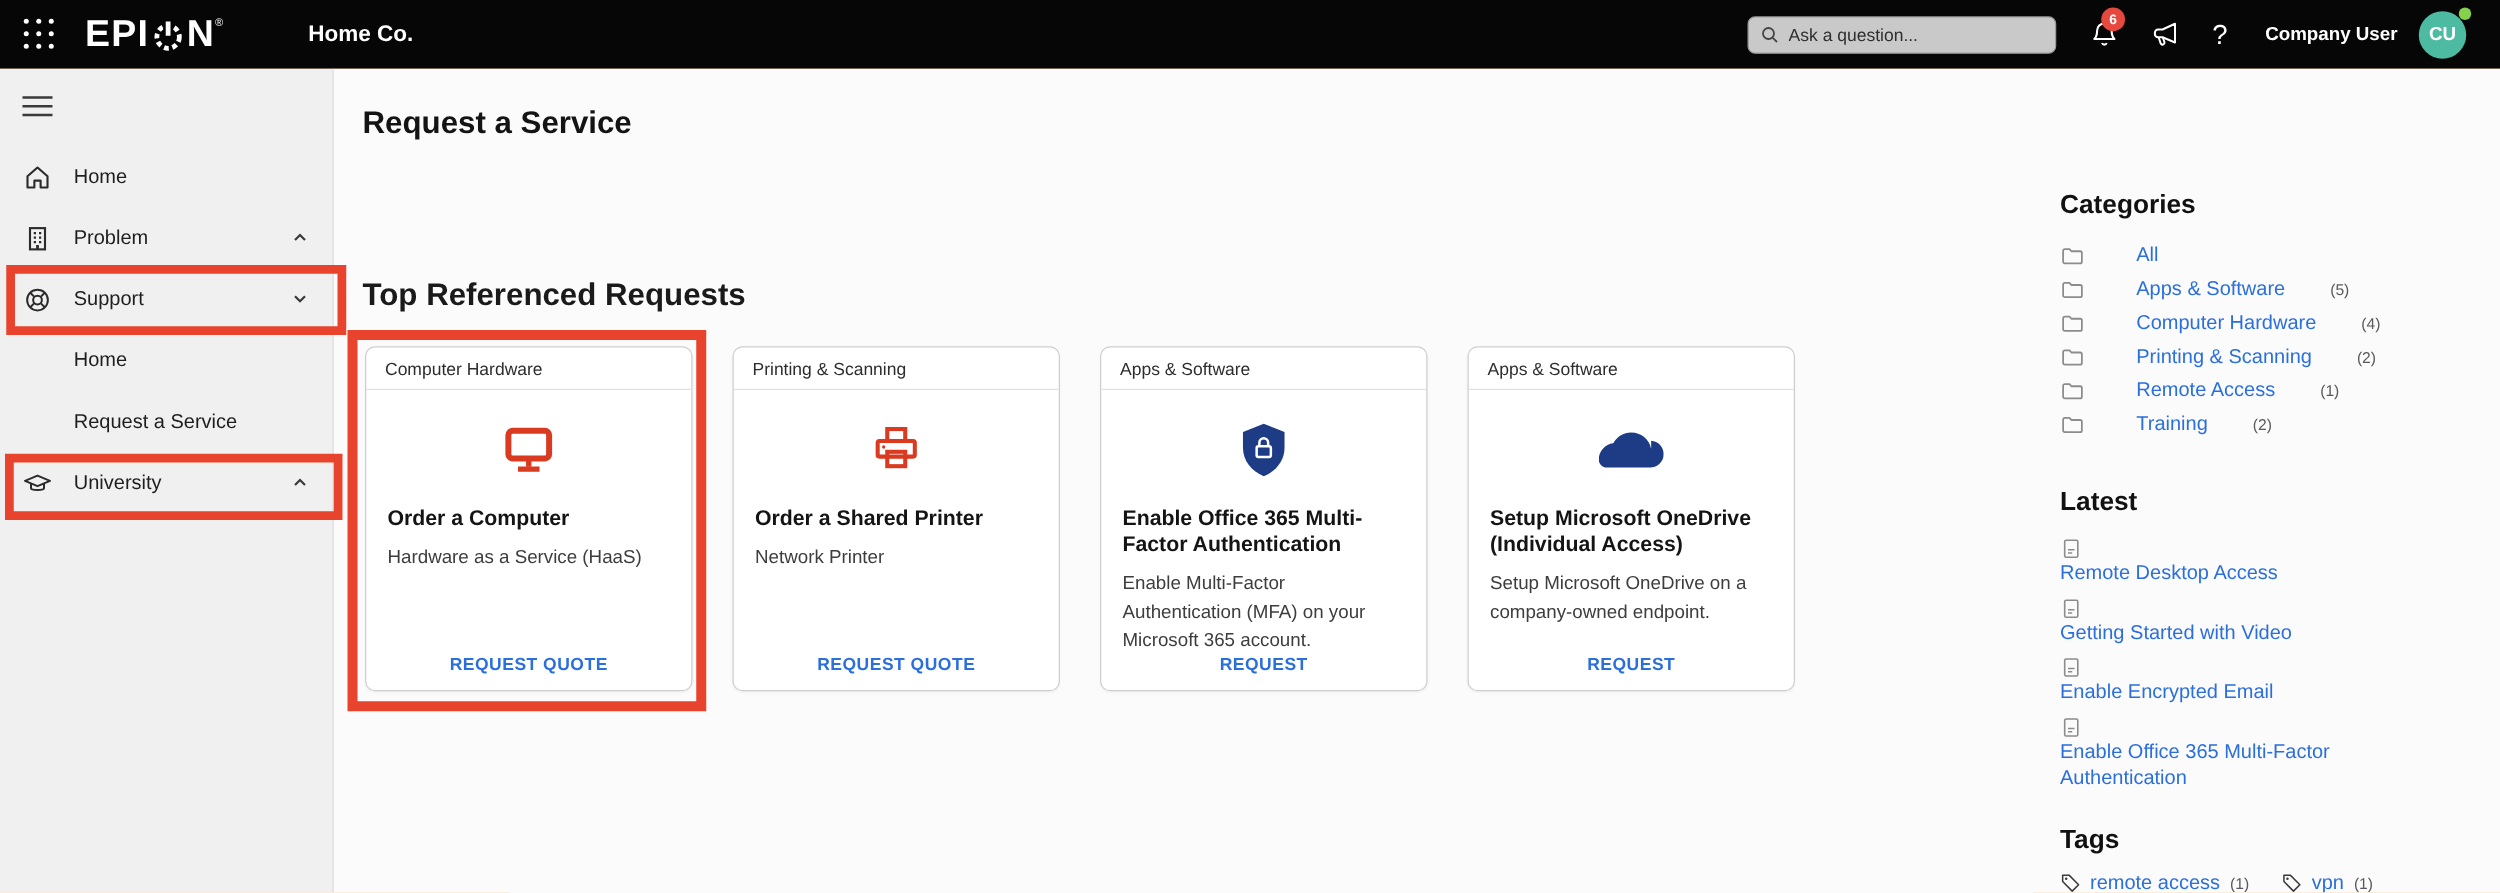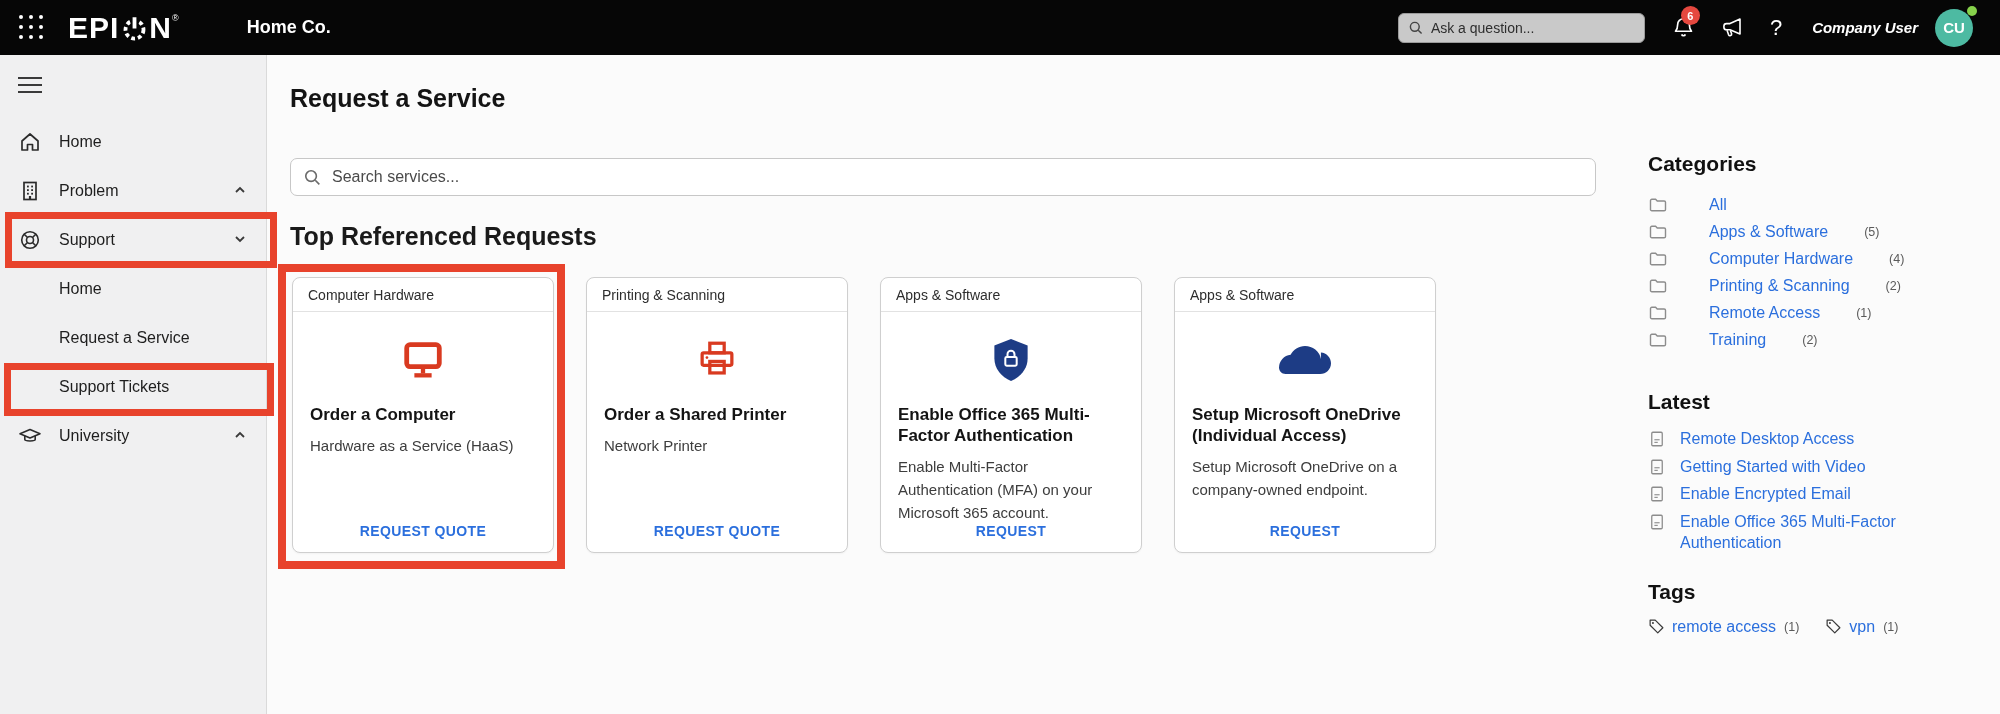--- a/index.html
+++ b/index.html
@@ -23,21 +23,21 @@
              display:flex; align-items:center; padding:0 9px; }
   .ask-box input { border:none; outline:none; background:transparent; font-size:14px; color:#1d1d1d;
                    font-family:"Liberation Sans",sans-serif; width:100%; margin-left:7px; }
   .ask-box input::placeholder { color:#2e2e2e; opacity:1; }
   .bell-wrap { position:relative; margin-left:26px; cursor:pointer; }
   .badge { position:absolute; top:-9px; left:10px; min-width:19px; height:19px; border-radius:50%;
            background:#e5483f; color:#fff; font-size:11px; font-weight:700;
            display:flex; align-items:center; justify-content:center; }
   .mega-wrap { margin-left:22px; cursor:pointer; }
   .help-q { margin-left:24px; font-size:22px; font-weight:400; color:#fff; cursor:pointer; }
-  .user-name { margin-left:30px; font-size:15px; font-weight:700;font-style:italic; }
+  .user-name { margin-left:30px; font-size:15px; font-weight:700; }
   .avatar-wrap { position:relative; margin:0 27px 0 17px; cursor:pointer; }
   .avatar { width:38px; height:38px; border-radius:50%; background:#4dbaa2; color:#fff;
             font-size:15px; font-weight:700; display:flex; align-items:center; justify-content:center; }
   .presence-dot { position:absolute; top:-3px; right:-4px; width:10px; height:10px; border-radius:50%; background:#86d14b; }
 
   
   .sidebar { position:absolute; top:55px; left:0; width:267px; height:659px;
              background:#f0f0f1; border-right:1px solid #dadada; }
   .hamburger { position:absolute; top:17px; left:18px; width:24px; cursor:pointer; }
   .hamburger div { height:2px; background:#3a3a3a; margin:5px 0; }
@@ -76,21 +76,21 @@
   
   .aside { position:absolute; top:97px; left:1381px; width:340px; }
   .aside h2 { font-size:21px; font-weight:700; color:#111; }
   .cat-list { margin-top:15px; }
   .cat-item { display:flex; align-items:center; height:27px; cursor:pointer;gap:28px; }
   .cat-item .row-icon { width:20px; height:20px; margin-right:13px; flex:0 0 20px; }
   .link { color:#2b6fdd; font-size:16px; }
   .count { margin-left:8px; font-size:12.5px; color:#5a5a5a; }
   .latest-title { margin-top:37px; }
   .latest-list { margin-top:14px; }
-  .latest-item { display:flex; align-items:flex-start; margin-bottom:6px; cursor:pointer; }
+  .latest-item { display:flex; align-items:flex-start; margin-bottom:6px; cursor:pointer;flex-direction:column; }
   .latest-item .row-icon { width:18px; height:18px; margin:2px 14px 0 0; flex:0 0 18px; }
   .latest-item .link { line-height:21.5px; display:block; max-width:240px; }
   .tags-title { margin-top:26px; }
   .tag-row { margin-top:14px; display:flex; align-items:center; gap:26px; }
   .tag-item { display:flex; align-items:center; cursor:pointer; }
   .tag-item .row-icon { width:17px; height:17px; margin-right:7px; }
   svg { display:block; }
 </style>
 </head>
 <body>
@@ -209,23 +209,20 @@
               <polyline points="3,5 7,9 11,5" fill="none" stroke="#3a3a3a" stroke-width="1.8"></polyline>
             </svg>
         </span>
       </div>
       <div class="nav-item sub">
         <span>Home</span>
       </div>
       <div class="nav-item sub">
         <span>Request a Service</span>
       </div>
-      <div class="nav-item sub">
-        <span>Support Tickets</span>
-      </div>
       <div class="nav-item">
         <span class="nav-icon">
           <svg width="24" height="24" viewBox="0 0 24 24">
               <path d="M12 5.5 L22 9.7 L12 13.9 L2 9.7 Z" fill="none" stroke="#2b2b2b" stroke-width="1.6" stroke-linejoin="round"></path>
               <path d="M6.8 11.8 V15.6 C6.8 17.4 17.2 17.4 17.2 15.6 V11.8" fill="none" stroke="#2b2b2b" stroke-width="1.6"></path>
             </svg>
         </span>
         <span>University</span>
         <span class="chev">
           <svg width="14" height="14" viewBox="0 0 14 14">
@@ -234,29 +231,20 @@
         </span>
       </div>
     </div>
     <div class="anno anno-support"></div>
     <div class="anno anno-request"></div>
   </nav>
 
   <main class="main">
     <h1 class="page-title">Request a Service</h1>
 
-    <div class="svc-search">
-      <span>
-        <svg width="19" height="19" viewBox="0 0 20 20">
-            <circle cx="8.5" cy="8.5" r="5.6" fill="none" stroke="#6a6a6a" stroke-width="1.7"></circle>
-            <line x1="12.9" y1="12.9" x2="17.2" y2="17.2" stroke="#6a6a6a" stroke-width="1.7"></line>
-          </svg>
-      </span>
-      <input type="text" placeholder="Search services..." style="">
-    </div>
 
     <h2 class="section-title">Top Referenced Requests</h2>
 
     <div class="cards">
 
       <div class="card">
         <div class="card-header">Computer Hardware</div>
         <div class="card-body">
           <div class="card-icon-row">
             <svg width="46" height="46" viewBox="0 0 48 48">

